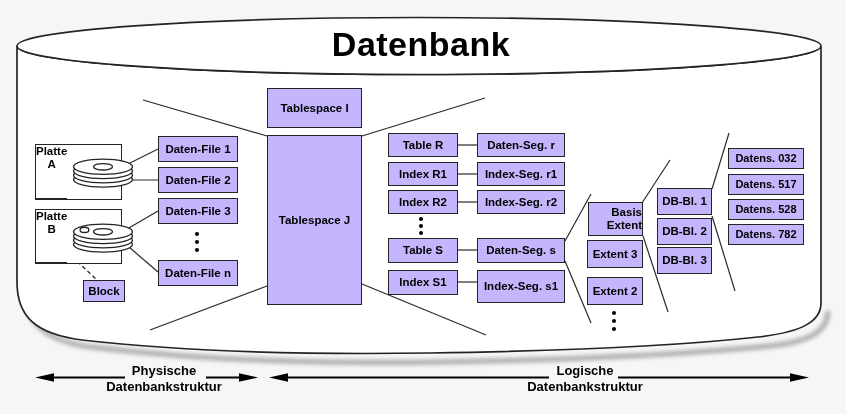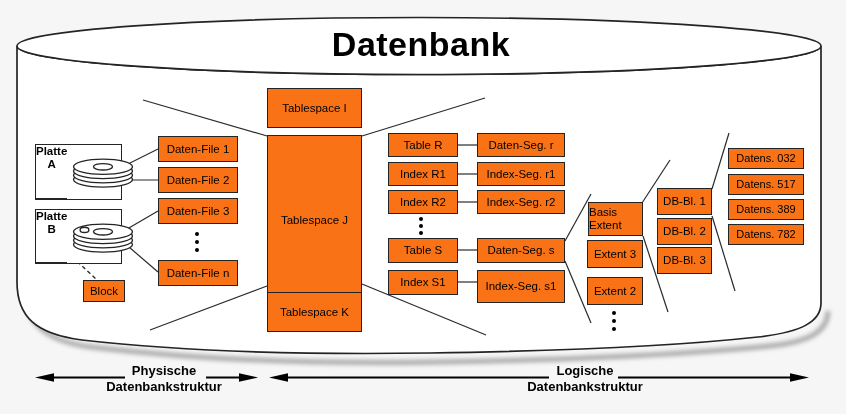--- a/index.html
+++ b/index.html
@@ -10,26 +10,26 @@
   }
   #stage{
     position:relative;
     width:846px;height:414px;
     background:#f6f6f6;
     overflow:hidden;
   }
   #diagram-svg{position:absolute;left:0;top:0;}
   .box{
     position:absolute;
-    background:#f97316;
+    background:#c4b5fd;
     border:1.5px solid #242424;
     box-sizing:border-box;
     display:flex;align-items:center;justify-content:center;
-    text-align:left;
-    font-weight:normal;
+    text-align:right;
+    font-weight:bold;
     font-size:11.5px;
     color:#000;
     line-height:1.12;
     white-space:pre-line;
   }
   .box.small{font-size:11px;}
   .disk-box{
     position:absolute;
     background:#ffffff;
     border:1.5px solid #242424;
@@ -177,21 +177,20 @@
 
   <div class="box" style="left:83px;top:280px;width:42px;height:22px">Block</div>
 
   <div class="box" style="left:158px;top:136px;width:80px;height:26px">Daten-File 1</div>
   <div class="box" style="left:158px;top:167px;width:80px;height:26px">Daten-File 2</div>
   <div class="box" style="left:158px;top:198px;width:80px;height:26px">Daten-File 3</div>
   <div class="box" style="left:158px;top:260px;width:80px;height:26px">Daten-File n</div>
 
   <div class="box" style="left:267px;top:88px;width:95px;height:40px">Tablespace I</div>
   <div class="box" style="left:267px;top:135px;width:95px;height:170px">Tablespace J</div>
-  <div class="box" style="left:267px;top:292px;width:95px;height:40px">Tablespace K</div>
 
   <div class="box" style="left:388px;top:133px;width:70px;height:24px">Table R</div>
   <div class="box" style="left:388px;top:162px;width:70px;height:24px">Index R1</div>
   <div class="box" style="left:388px;top:190px;width:70px;height:24px">Index R2</div>
   <div class="box" style="left:388px;top:238px;width:70px;height:25px">Table S</div>
   <div class="box" style="left:388px;top:270px;width:70px;height:25px">Index S1</div>
 
   <div class="box" style="left:477px;top:133px;width:88px;height:24px">Daten-Seg. r</div>
   <div class="box" style="left:477px;top:162px;width:88px;height:24px">Index-Seg. r1</div>
   <div class="box" style="left:477px;top:190px;width:88px;height:24px">Index-Seg. r2</div>
@@ -201,21 +200,21 @@
   <div class="box" style="left:588px;top:202px;width:55px;height:34px">Basis Extent</div>
   <div class="box" style="left:587px;top:240px;width:56px;height:28px">Extent 3</div>
   <div class="box" style="left:587px;top:277px;width:56px;height:28px">Extent 2</div>
 
   <div class="box" style="left:657px;top:188px;width:55px;height:27px">DB-Bl. 1</div>
   <div class="box" style="left:657px;top:218px;width:55px;height:27px">DB-Bl. 2</div>
   <div class="box" style="left:657px;top:247px;width:55px;height:27px">DB-Bl. 3</div>
 
   <div class="box small" style="left:728px;top:148px;width:76px;height:21px">Datens. 032</div>
   <div class="box small" style="left:728px;top:174px;width:76px;height:21px">Datens. 517</div>
-  <div class="box small" style="left:728px;top:199px;width:76px;height:21px">Datens. 389</div>
+  <div class="box small" style="left:728px;top:199px;width:76px;height:21px">Datens. 528</div>
   <div class="box small" style="left:728px;top:224px;width:76px;height:21px">Datens. 782</div>
 
   <div class="legend-label" style="left:89px;top:363px">
     <span>Physische</span><br>
     <span>Datenbankstruktur</span>
   </div>
   <div class="legend-label" style="left:510px;top:363px">
     <span>Logische</span><br>
     <span>Datenbankstruktur</span>
   </div>

